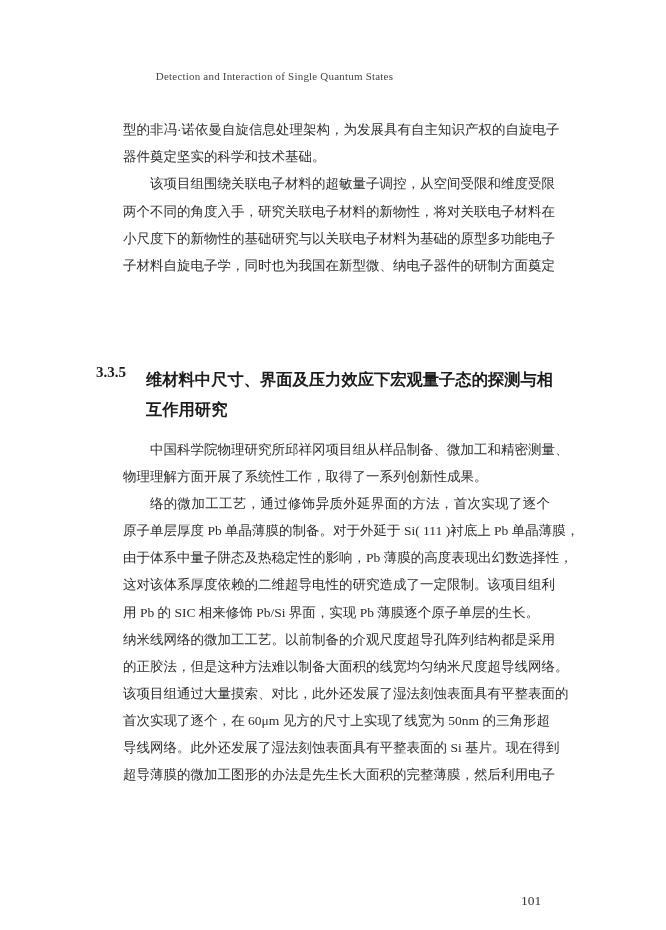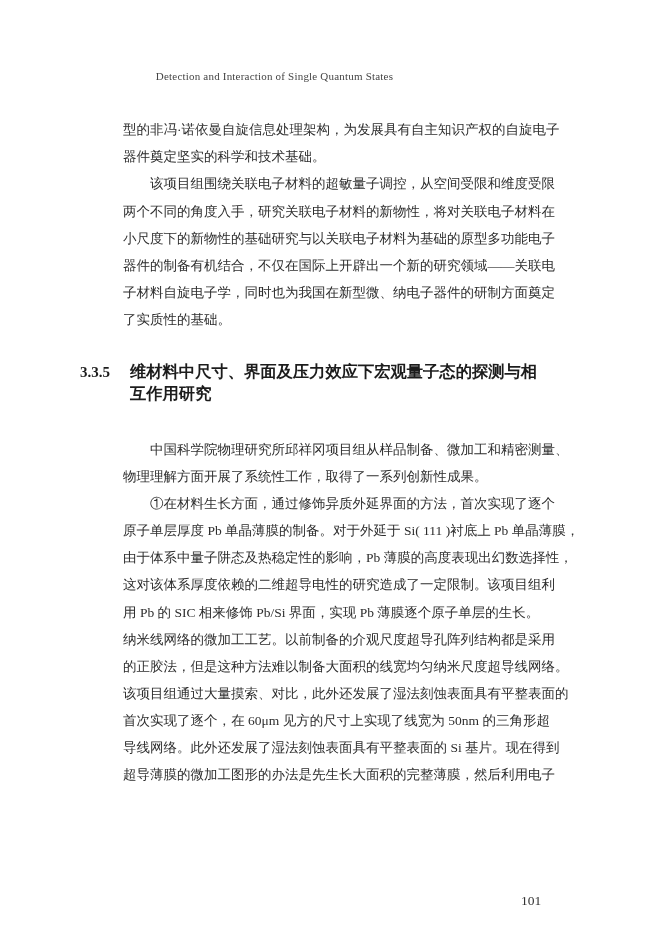--- a/index.html
+++ b/index.html
@@ -37,37 +37,38 @@
     white-space: nowrap;
     text-align: justify;
     text-align-last: justify;
     margin-left: 27px;
   }
   .line.indent { padding-left: 27px; }
   .line.para-end { text-align-last: left; }
   
   .section-heading {
     position: absolute;
-    left: 80px;
+    left: 96px;
     top: 361px;
     display: flex;
     align-items: flex-start;
     font-weight: bold;
     color: #1c1c1c;
   }
   .section-number {
     width: 50px;
     flex: 0 0 50px;
     font-size: 15px;
     line-height: 22px;
   }
   .section-title .t-line {
     font-size: 16.3px;
     line-height: 22px;
     white-space: nowrap;
+    margin-top: 8px;
   }
   
   .page-number {
     position: absolute;
     left: 521px;
     top: 893px;
     font-size: 13.5px;
     line-height: 15px;
     color: #333333;
   }
@@ -78,37 +79,35 @@
 <div class="page">
 
   <div class="running-header">Detection and Interaction of Single Quantum States</div>
 
   <div class="body-block block-a">
     <div class="line">型的非冯·诺依曼自旋信息处理架构，为发展具有自主知识产权的自旋电子</div>
     <div class="line para-end">器件奠定坚实的科学和技术基础。</div>
     <div class="line indent">该项目组围绕关联电子材料的超敏量子调控，从空间受限和维度受限</div>
     <div class="line">两个不同的角度入手，研究关联电子材料的新物性，将对关联电子材料在</div>
     <div class="line">小尺度下的新物性的基础研究与以关联电子材料为基础的原型多功能电子</div>
-    <div class="line">器件的制备有机结合，不仅在国际上开辟出一个新的研究领域——关联电</div>
     <div class="line">子材料自旋电子学，同时也为我国在新型微、纳电子器件的研制方面奠定</div>
-    <div class="line para-end">了实质性的基础。</div>
   </div>
 
   <div class="section-heading">
     <div class="section-number">3.3.5</div>
     <div class="section-title">
       <div class="t-line">维材料中尺寸、界面及压力效应下宏观量子态的探测与相</div>
       <div class="t-line">互作用研究</div>
     </div>
   </div>
 
   <div class="body-block block-b">
     <div class="line indent">中国科学院物理研究所邱祥冈项目组从样品制备、微加工和精密测量、</div>
     <div class="line para-end">物理理解方面开展了系统性工作，取得了一系列创新性成果。</div>
-    <div class="line indent">①在材料生长方面，通过修饰异质外延界面的方法，首次实现了逐个</div>
+    <div class="line indent">络的微加工工艺，通过修饰异质外延界面的方法，首次实现了逐个</div>
     <div class="line">原子单层厚度 Pb 单晶薄膜的制备。对于外延于 Si( 111 )衬底上 Pb 单晶薄膜，</div>
     <div class="line">由于体系中量子阱态及热稳定性的影响，Pb 薄膜的高度表现出幻数选择性，</div>
     <div class="line">这对该体系厚度依赖的二维超导电性的研究造成了一定限制。该项目组利</div>
     <div class="line para-end">用 Pb 的 SIC 相来修饰 Pb/Si 界面，实现 Pb 薄膜逐个原子单层的生长。</div>
     <div class="line">纳米线网络的微加工工艺。以前制备的介观尺度超导孔阵列结构都是采用</div>
     <div class="line">的正胶法，但是这种方法难以制备大面积的线宽均匀纳米尺度超导线网络。</div>
     <div class="line">该项目组通过大量摸索、对比，此外还发展了湿法刻蚀表面具有平整表面的</div>
     <div class="line">首次实现了逐个，在 60μm 见方的尺寸上实现了线宽为 50nm 的三角形超</div>
     <div class="line">导线网络。此外还发展了湿法刻蚀表面具有平整表面的 Si 基片。现在得到</div>
     <div class="line">超导薄膜的微加工图形的办法是先生长大面积的完整薄膜，然后利用电子</div>

